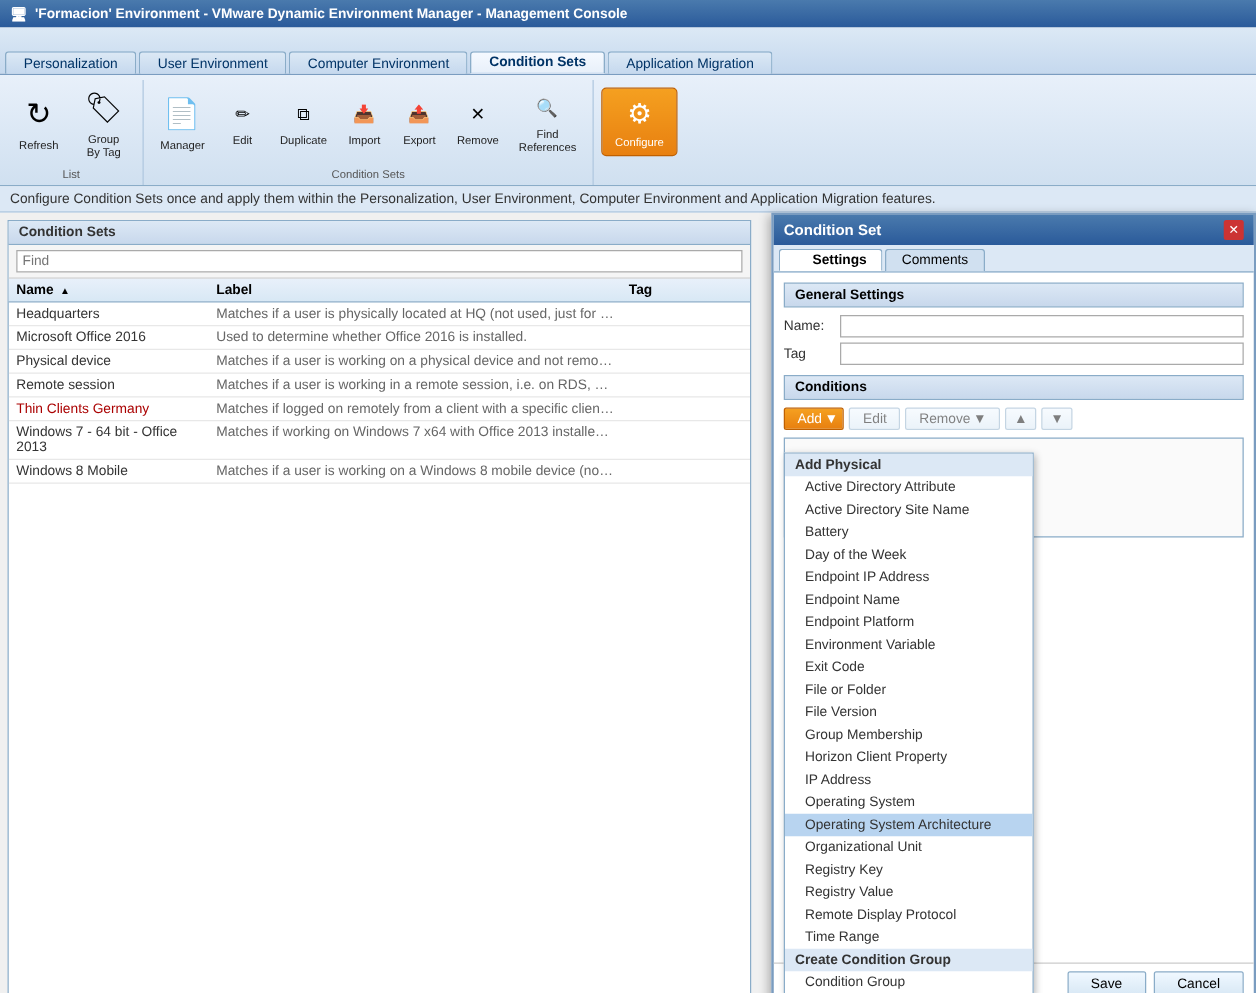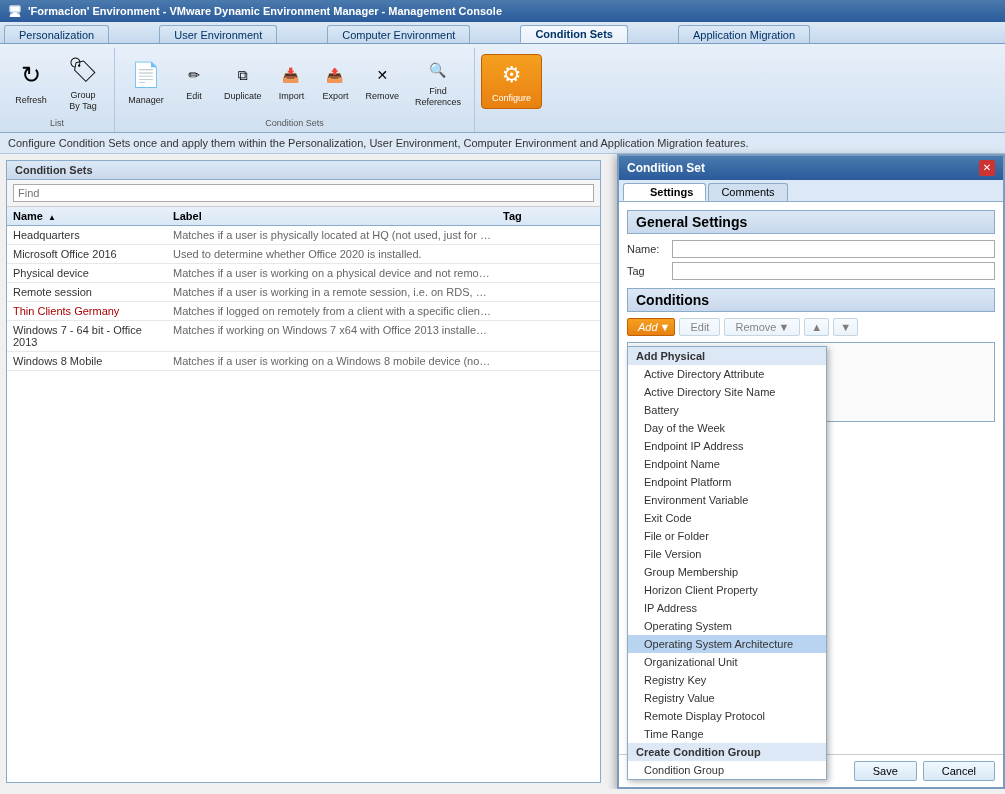--- a/index.html
+++ b/index.html
@@ -13,26 +13,25 @@
       display: flex;
       align-items: center;
       padding: 0 8px;
       font-size: 11px;
       font-weight: bold;
     }
 
     
     #tab-bar {
       background: linear-gradient(to bottom, #dce9f5, #c5d8ee);
-      height: 22px;
+      height: 38px;
       display: flex;
       align-items: flex-end;
       padding: 0 4px;
       border-bottom: 1px solid #7a9cc0;
-      gap: 48px;
     }
     .tab {
       padding: 2px 14px;
       font-size: 11px;
       background: linear-gradient(to bottom, #dce9f5, #c5d8ee);
       border: 1px solid #8aacc8;
       border-bottom: none;
       cursor: pointer;
       margin-right: 2px;
       color: #003366;
@@ -248,21 +247,21 @@
     }
     #dialog-body {
       flex: 1;
       padding: 8px;
       overflow-y: auto;
     }
     .section-title {
       background: linear-gradient(to bottom, #dce8f5, #c8d8ec);
       border: 1px solid #8aacc8;
       padding: 3px 8px;
-      font-size: 14px;
+      font-size: 11px;
       font-weight: bold;
       margin-bottom: 6px;
     }
     .form-row {
       display: flex;
       align-items: center;
       margin-bottom: 4px;
       font-size: 11px;
     }
     .form-label { width: 45px; color: #333; }
@@ -452,21 +451,21 @@
     </div>
     <div id="table-body">
 
     <div class="table-row">
     <div class="row-name">Headquarters</div>
     <div class="row-label">Matches if a user is physically located at HQ (not used, just for demo purposes).</div>
     <div class="row-tag"></div>
   </div>
         <div class="table-row">
     <div class="row-name">Microsoft Office 2016</div>
-    <div class="row-label">Used to determine whether Office 2020 is installed.</div>
+    <div class="row-label">Used to determine whether Office 2016 is installed.</div>
     <div class="row-tag"></div>
   </div>
         <div class="table-row">
     <div class="row-name">Physical device</div>
     <div class="row-label">Matches if a user is working on a physical device and not remotely (not used, just for...</div>
     <div class="row-tag"></div>
   </div>
         <div class="table-row">
     <div class="row-name">Remote session</div>
     <div class="row-label">Matches if a user is working in a remote session, i.e. on RDS, XenApp or VDI (not use...</div>
@@ -505,21 +504,21 @@
         <span class="form-label">Name:</span>
         <input class="form-input" type="text" style="">
       </div>
       <div class="form-row">
         <span class="form-label">Tag</span>
         <input class="form-input" type="text" style="">
       </div>
       <div class="conditions-section">
         <div class="section-title">Conditions</div>
         <div class="conditions-toolbar">
-          <button class="cond-btn cond-btn-add" style="display:flex;align-items:center;gap:2px;font-style:italic;">
+          <button class="cond-btn cond-btn-add" style="display:flex;align-items:center;gap:2px;">
             <span>Add</span>
             <span>▼</span>
           </button>
           <button class="cond-btn cond-btn-disabled">Edit</button>
           <button class="cond-btn cond-btn-disabled" style="display:flex;align-items:center;gap:2px;">
             <span>Remove</span>
             <span>▼</span>
           </button>
           <button class="cond-btn cond-btn-arrow cond-btn-disabled">▲</button>
           <button class="cond-btn cond-btn-arrow cond-btn-disabled">▼</button>

